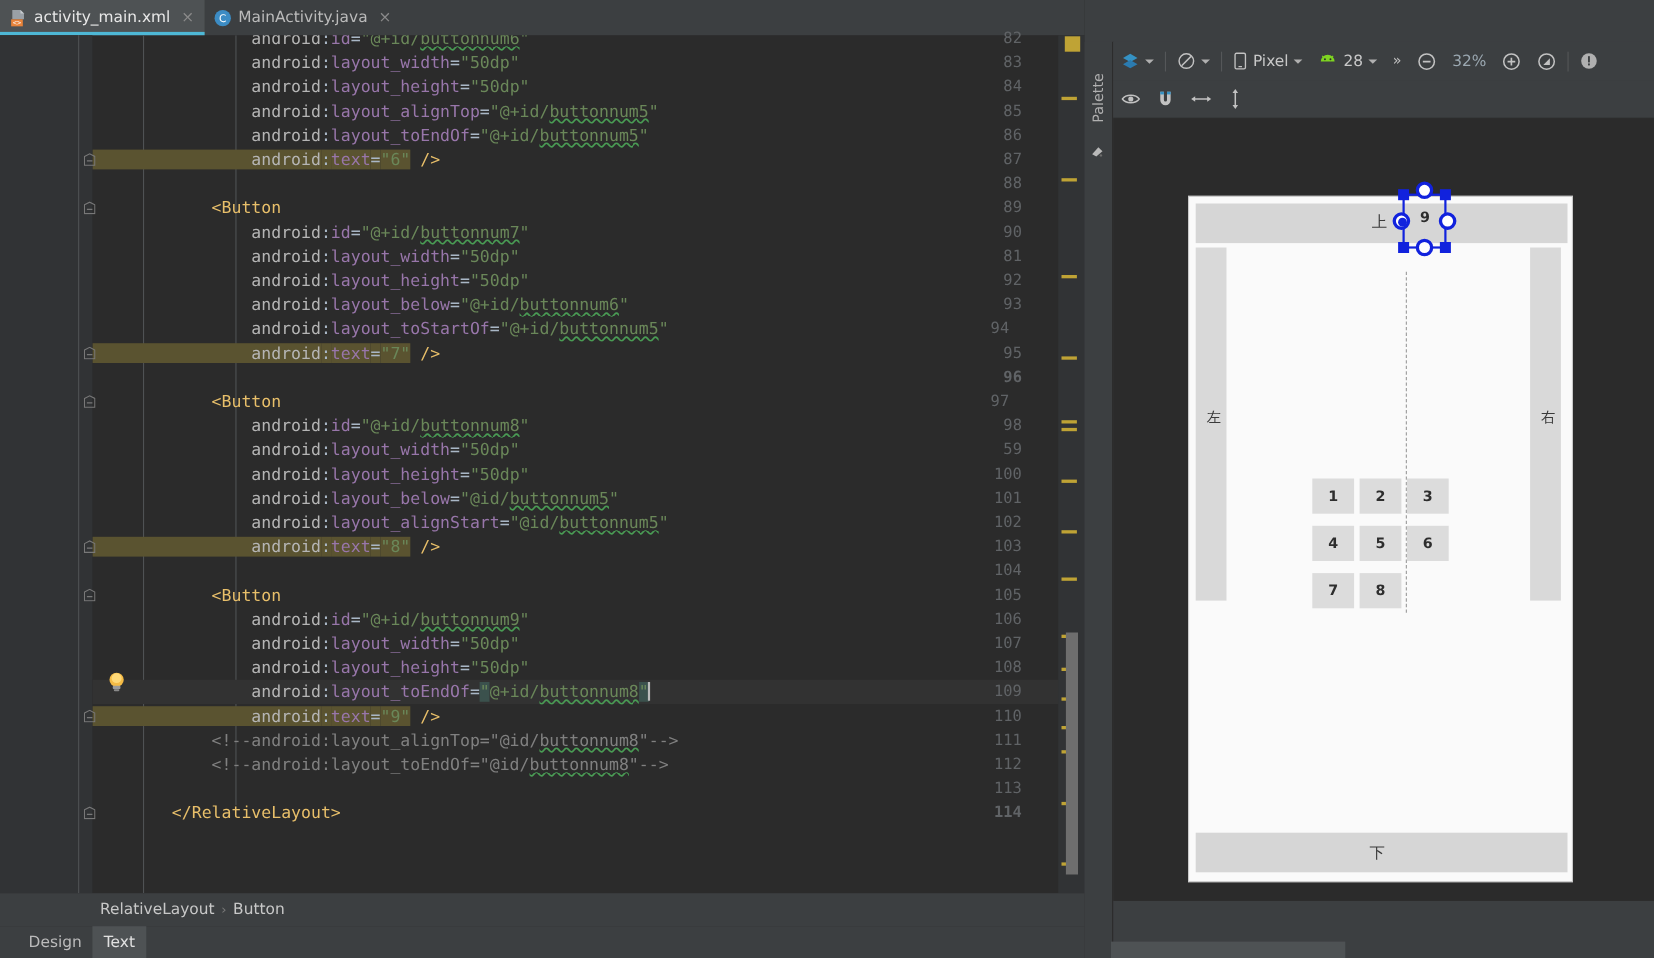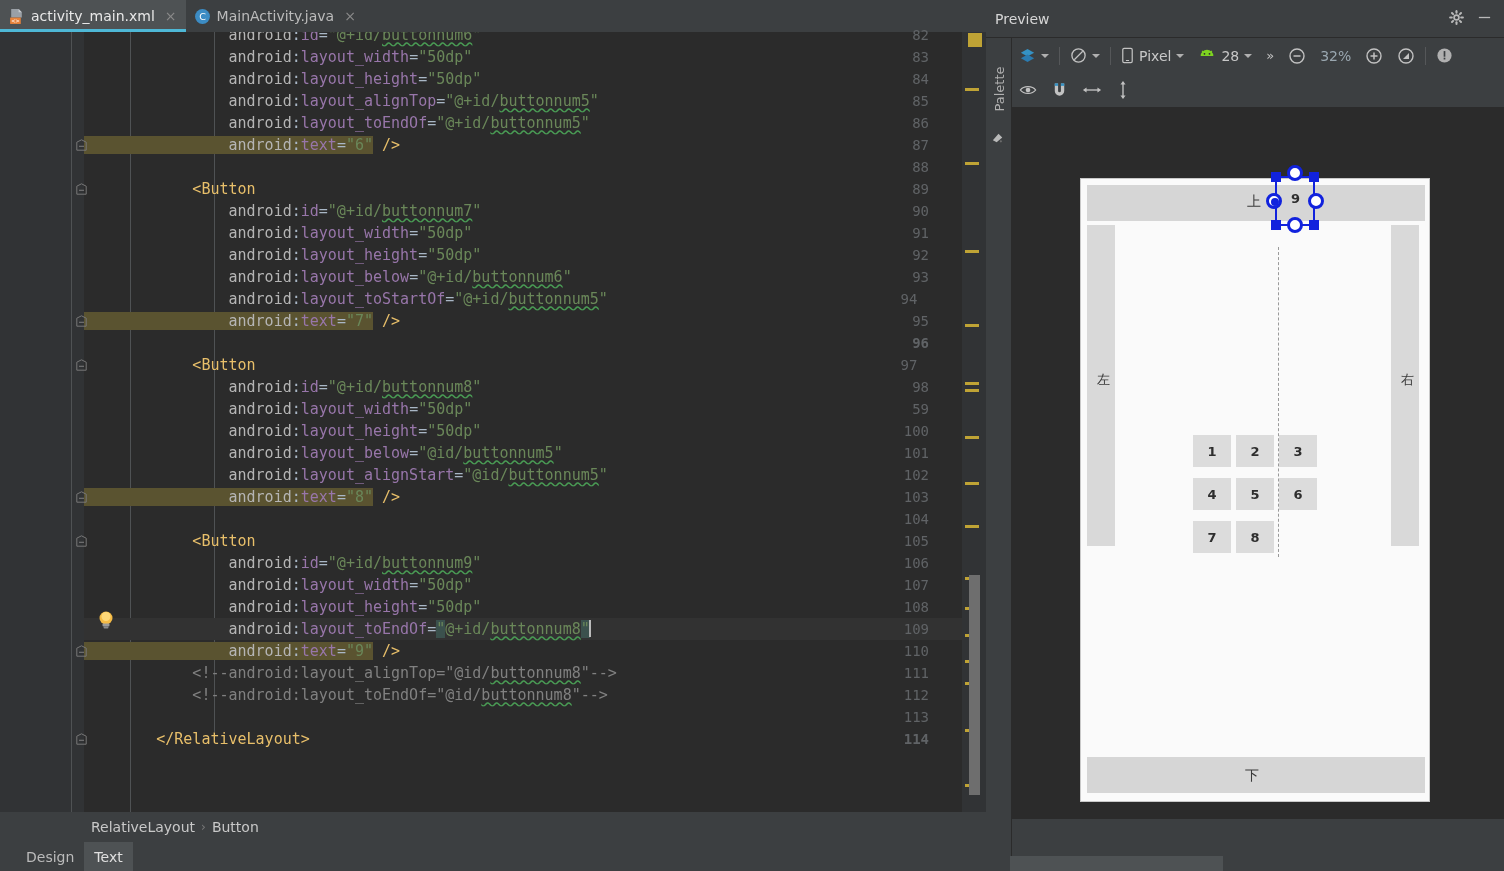--- a/index.html
+++ b/index.html
@@ -350,21 +350,21 @@
       </div>
       <div class="lineno" style="top: 156px;">88</div>
       <div class="lineno" style="top: 178px;">89</div>
       <div class="fold" style="top: 178px;">
         <svg width="11" height="12" viewBox="0 0 11 12">
           <path d="M0.8 3.2 L5.5 0.8 L10.2 3.2 L10.2 11.2 L0.8 11.2 Z" fill="none" stroke="#787878" stroke-width="1"></path>
           <line x1="3" y1="7.3" x2="8" y2="7.3" stroke="#787878" stroke-width="1.1"></line>
         </svg>
       </div>
       <div class="lineno" style="top: 200px;">90</div>
-      <div class="lineno" style="top: 222px;">91</div>
+      <div class="lineno" style="top: 222px;">81</div>
       <div class="lineno" style="top: 244px;">92</div>
       <div class="lineno" style="top: 266px;">93</div>
       <div class="lineno" style="top: 288px; text-align: center;">94</div>
       <div class="lineno" style="top: 310px;">95</div>
       <div class="fold" style="top: 310px;">
         <svg width="11" height="12" viewBox="0 0 11 12">
           <path d="M0.8 3.2 L5.5 0.8 L10.2 3.2 L10.2 11.2 L0.8 11.2 Z" fill="none" stroke="#787878" stroke-width="1"></path>
           <line x1="3" y1="7.3" x2="8" y2="7.3" stroke="#787878" stroke-width="1.1"></line>
         </svg>
       </div>
@@ -414,45 +414,20 @@
       <div class="fold" style="top: 728px;">
         <svg width="11" height="12" viewBox="0 0 11 12">
           <path d="M0.8 3.2 L5.5 0.8 L10.2 3.2 L10.2 11.2 L0.8 11.2 Z" fill="none" stroke="#787878" stroke-width="1"></path>
           <line x1="3" y1="7.3" x2="8" y2="7.3" stroke="#787878" stroke-width="1.1"></line>
         </svg>
       </div>
     </div>
 
   <div id="preview-pane">
 
-    <div id="preview-header">
-      <span id="preview-title">Preview</span>
-      <span class="hdr-actions">
-        <span>
-          <svg width="15" height="15" viewBox="0 0 16 16">
-            <circle cx="8" cy="8" r="2.6" fill="none" stroke="#b9b9b9" stroke-width="1.8"></circle>
-            <g stroke="#b9b9b9" stroke-width="2.2" stroke-linecap="round">
-              <line x1="8" y1="1.2" x2="8" y2="3"></line>
-                <line x1="8" y1="13" x2="8" y2="14.8"></line>
-              <line x1="1.2" y1="8" x2="3" y2="8"></line>
-                <line x1="13" y1="8" x2="14.8" y2="8"></line>
-              <line x1="3.2" y1="3.2" x2="4.4" y2="4.4"></line>
-                <line x1="11.6" y1="11.6" x2="12.8" y2="12.8"></line>
-              <line x1="12.8" y1="3.2" x2="11.6" y2="4.4"></line>
-                <line x1="4.4" y1="11.6" x2="3.2" y2="12.8"></line>
-            </g>
-          </svg>
-        </span>
-        <span>
-          <svg width="15" height="15" viewBox="0 0 16 16">
-            <line x1="2" y1="8" x2="14" y2="8" stroke="#b9b9b9" stroke-width="1.4"></line>
-          </svg>
-        </span>
-      </span>
-    </div>
 
     <div id="palette-rail">
       <div id="palette-label">Palette</div>
       <div id="palette-icon">
         <svg width="15" height="15" viewBox="0 0 16 16">
           <path d="M2 11 L8 4 L12 8 L6 13 Z" fill="#b9b9b9"></path>
           <circle cx="10.5" cy="12" r="1.2" fill="#6c6c6c"></circle>
         </svg>
       </div>
     </div>

